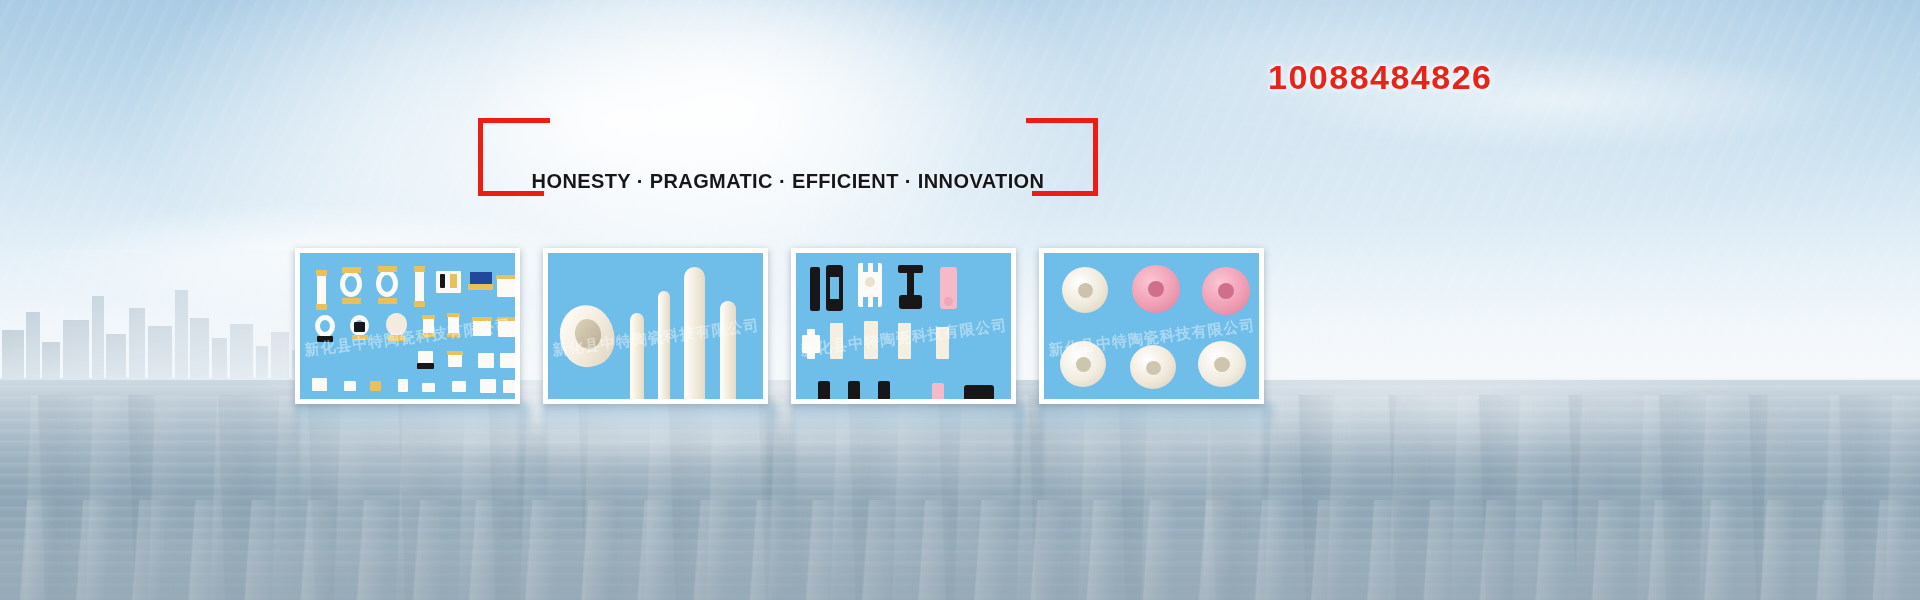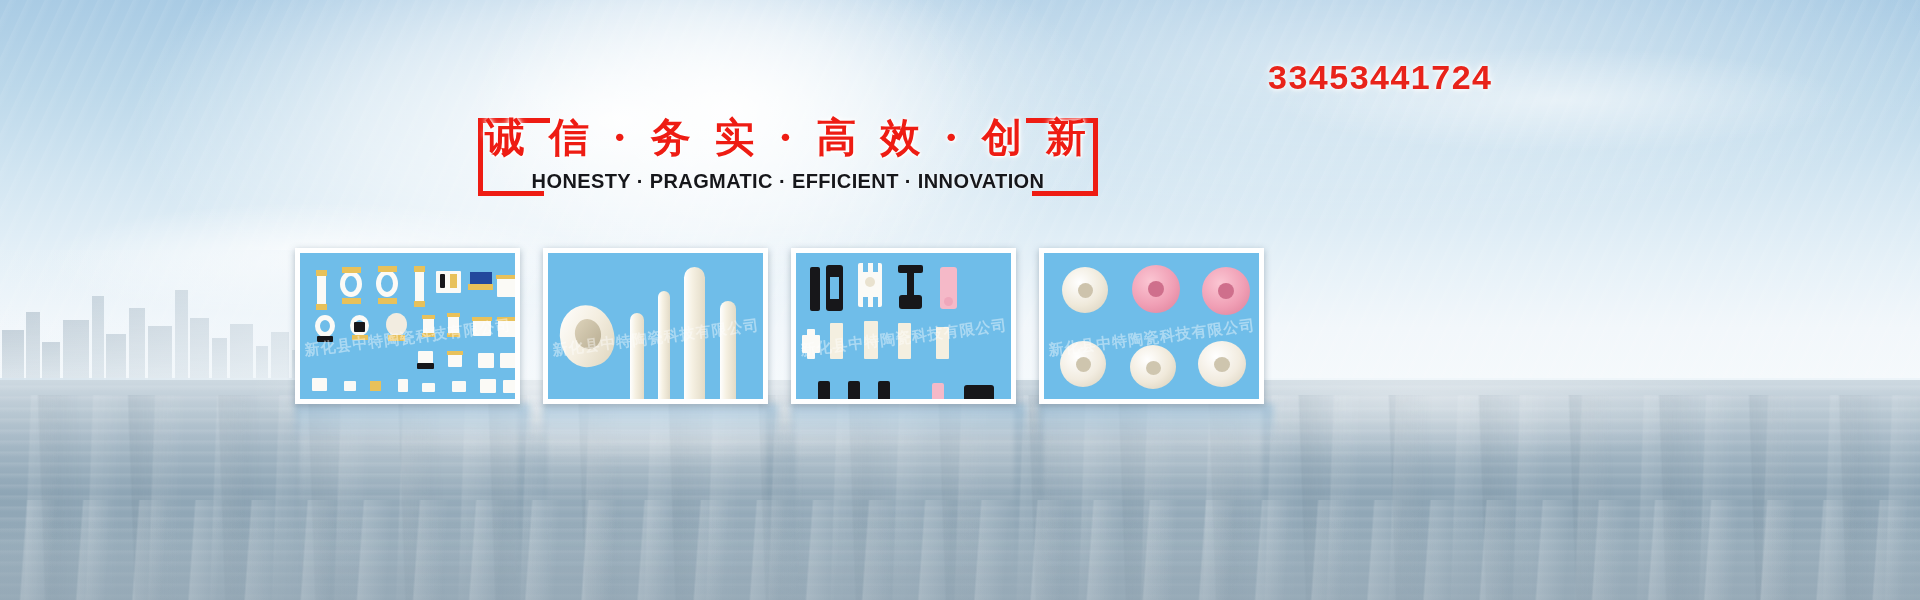--- a/index.html
+++ b/index.html
@@ -217,26 +217,25 @@
   <div class="reflection" style="left:548px; width:218px;"></div>
   <div class="reflection" style="left:796px; width:218px;"></div>
   <div class="reflection" style="left:1044px; width:218px;"></div>
 
   <div class="slogan-wrap">
     <div class="bracket-l"></div>
     <div class="bracket-l-foot"></div>
     <div class="bracket-r"></div>
     <div class="bracket-r-foot"></div>
 
-    <div class="slogan-cn">诚 信 · 务 实 · 高 效 · 创 新</div>
     <div class="slogan-en">HONESTY · PRAGMATIC · EFFICIENT · INNOVATION</div>
   </div>
 
   <div class="right-block">
-    <div class="rb-phone">33453441724</div>
+    <div class="rb-phone">10088484826</div>
   </div>
 
   <div class="panels">
 
     <div class="panel-shadow" style="left:0;"></div>
     <div class="panel" style="left:0;">
       <div class="inner">
 
         <div class="pt white" style="left:17px; top:20px; width:9px; height:34px;"></div>
         <div class="pt gold" style="left:16px; top:17px; width:11px; height:6px;"></div>

